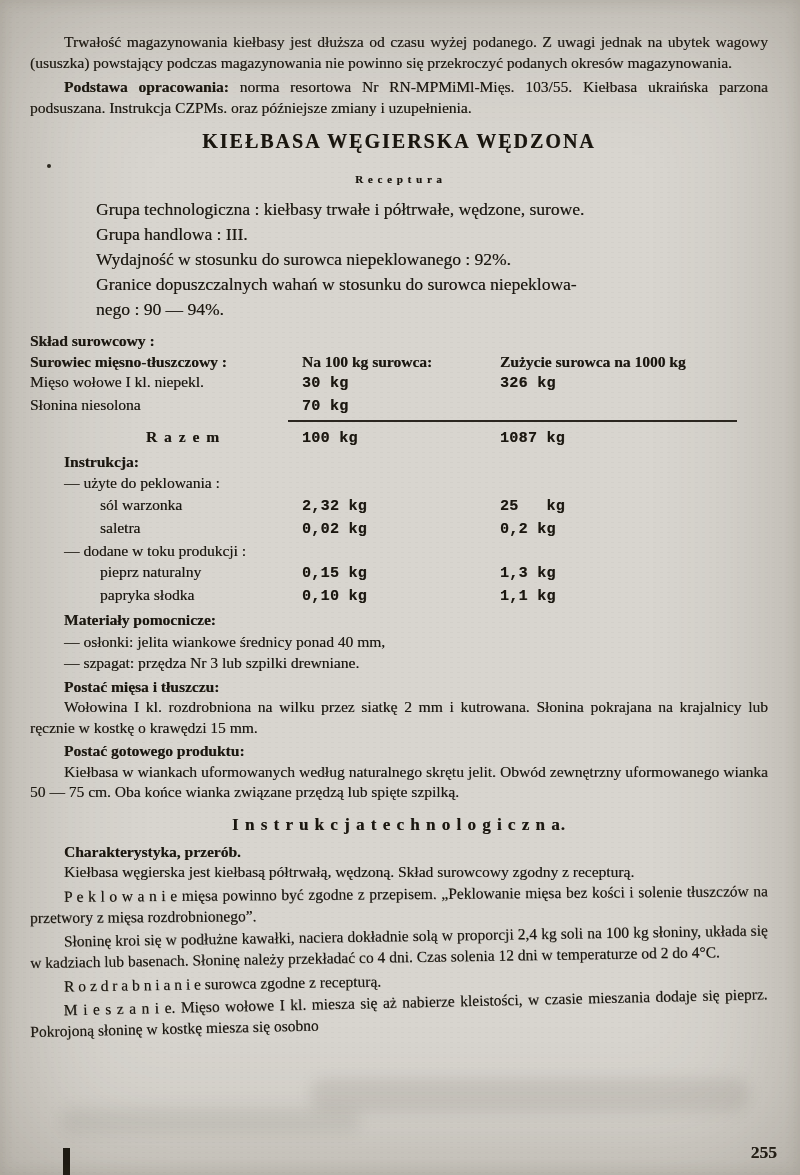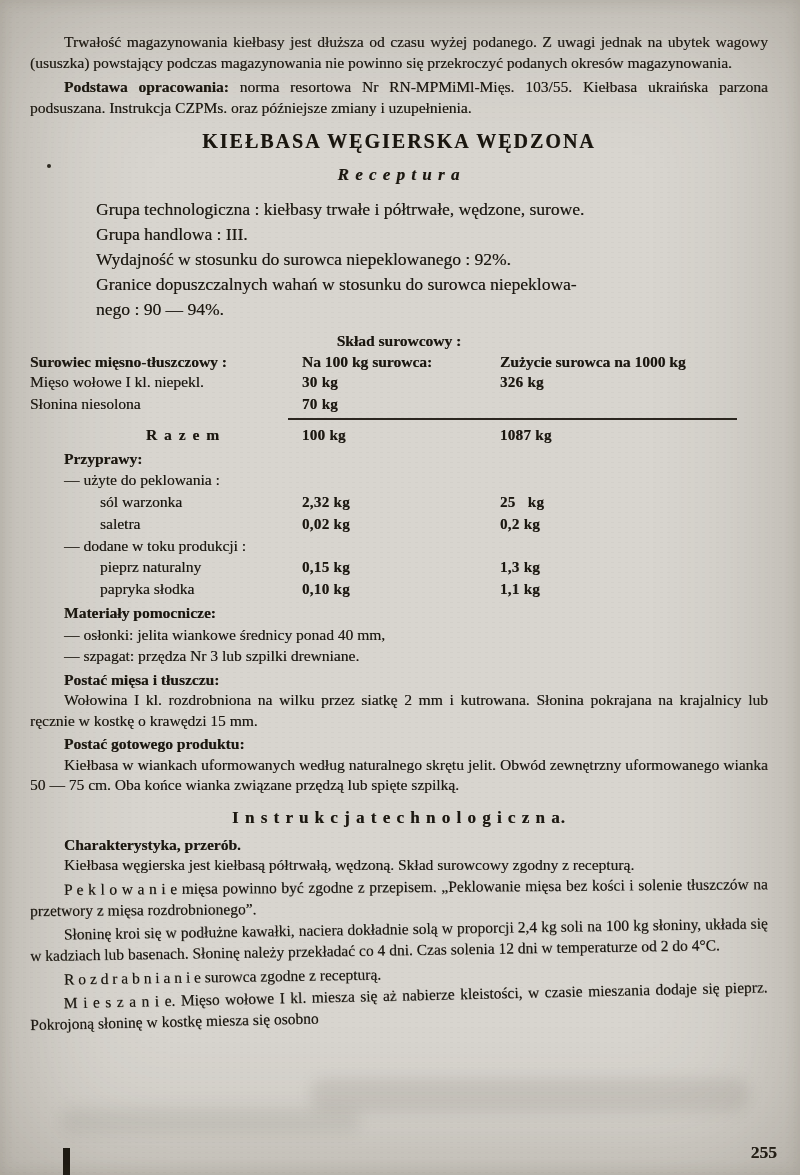--- a/index.html
+++ b/index.html
@@ -13,34 +13,34 @@
   .vignette { position:absolute; inset:0; pointer-events:none;
     box-shadow: inset 0 0 140px rgba(74,66,50,0.32), inset 0 0 16px rgba(74,66,50,0.15); }
   .grain { position:absolute; inset:0; pointer-events:none; opacity:.55;
     background-image:radial-gradient(rgba(0,0,0,0.045) 1px, transparent 1.3px);
     background-size:7px 5px; }
   .content { position:relative; padding:32px 32px 0 30px; }
 
   .body  { font-size:15.5px; line-height:20.5px; }
   .just  { text-align:justify; }
   .ind   { text-indent:34px; }
-  .b     { font-weight:bold;text-align:center; }
+  .b     { font-weight:bold; }
   .mb    { margin-bottom:4px; }
 
   .title    { text-align:center; font-weight:bold; font-size:20px; letter-spacing:2px; margin-top:12px; }
-  .subtitle { text-align:center; font-weight:bold; font-size:17px; letter-spacing:1px; margin-top:12px;font-style:italic; }
+  .subtitle { text-align:center; font-weight:bold; font-size:11px; letter-spacing:1px; margin-top:20px; }
 
   .general  { margin:12px 0 8px 66px; font-size:17.5px; line-height:25px; }
 
   .sklad-heading { font-size:15.5px; line-height:21px; margin-top:4px; }
 
   .trow { display:grid; grid-template-columns:272px 198px 266px; align-items:baseline;
           font-size:15.5px; line-height:21px; }
   .c2,.c3 { }
-  .val  { font-weight:bold; font-size:15px; letter-spacing:.3px; }
+  .val  { font-weight:bold; font-size:15px; letter-spacing:.3px;font-family:Liberation Mono, monospace; }
   .thead { line-height:17.5px; margin-top:2px; font-weight:bold; }
   .thead .c1 { font-weight:bold; }
   .rule { height:0; border-top:2.5px solid #2b2620; width:449px; margin:3px 0 4px 258px; }
   .razem .c1 { padding-left:116px; letter-spacing:1.5px; font-weight:bold; }
   .sect { margin-left:34px; font-weight:bold; font-size:15.5px; line-height:21.5px; margin-top:2px; }
   .dash { margin-left:34px; font-size:15.5px; line-height:21.5px; }
   .spice .c1 { padding-left:70px; }
 
   .instr-title { text-align:center; font-weight:bold; font-size:17px; letter-spacing:1px; margin:12px 0 6px; }
 
@@ -100,21 +100,21 @@
     </div>
 
     <div class="rule"></div>
 
     <div class="trow razem">
       <div class="c1">R a z e m</div>
       <div class="c2 val">100 kg</div>
       <div class="c3 val">1087 kg</div>
     </div>
 
-    <p class="sect">Przyprawy:</p>
+    <p class="sect">Instrukcja:</p>
     <p class="dash">— użyte do peklowania :</p>
 
     <div class="trow spice">
       <div class="c1">sól warzonka</div>
       <div class="c2 val">2,32 kg</div>
       <div class="c3 val">25&nbsp;&nbsp;&nbsp;kg</div>
     </div>
     <div class="trow spice">
       <div class="c1">saletra</div>
       <div class="c2 val">0,02 kg</div>

